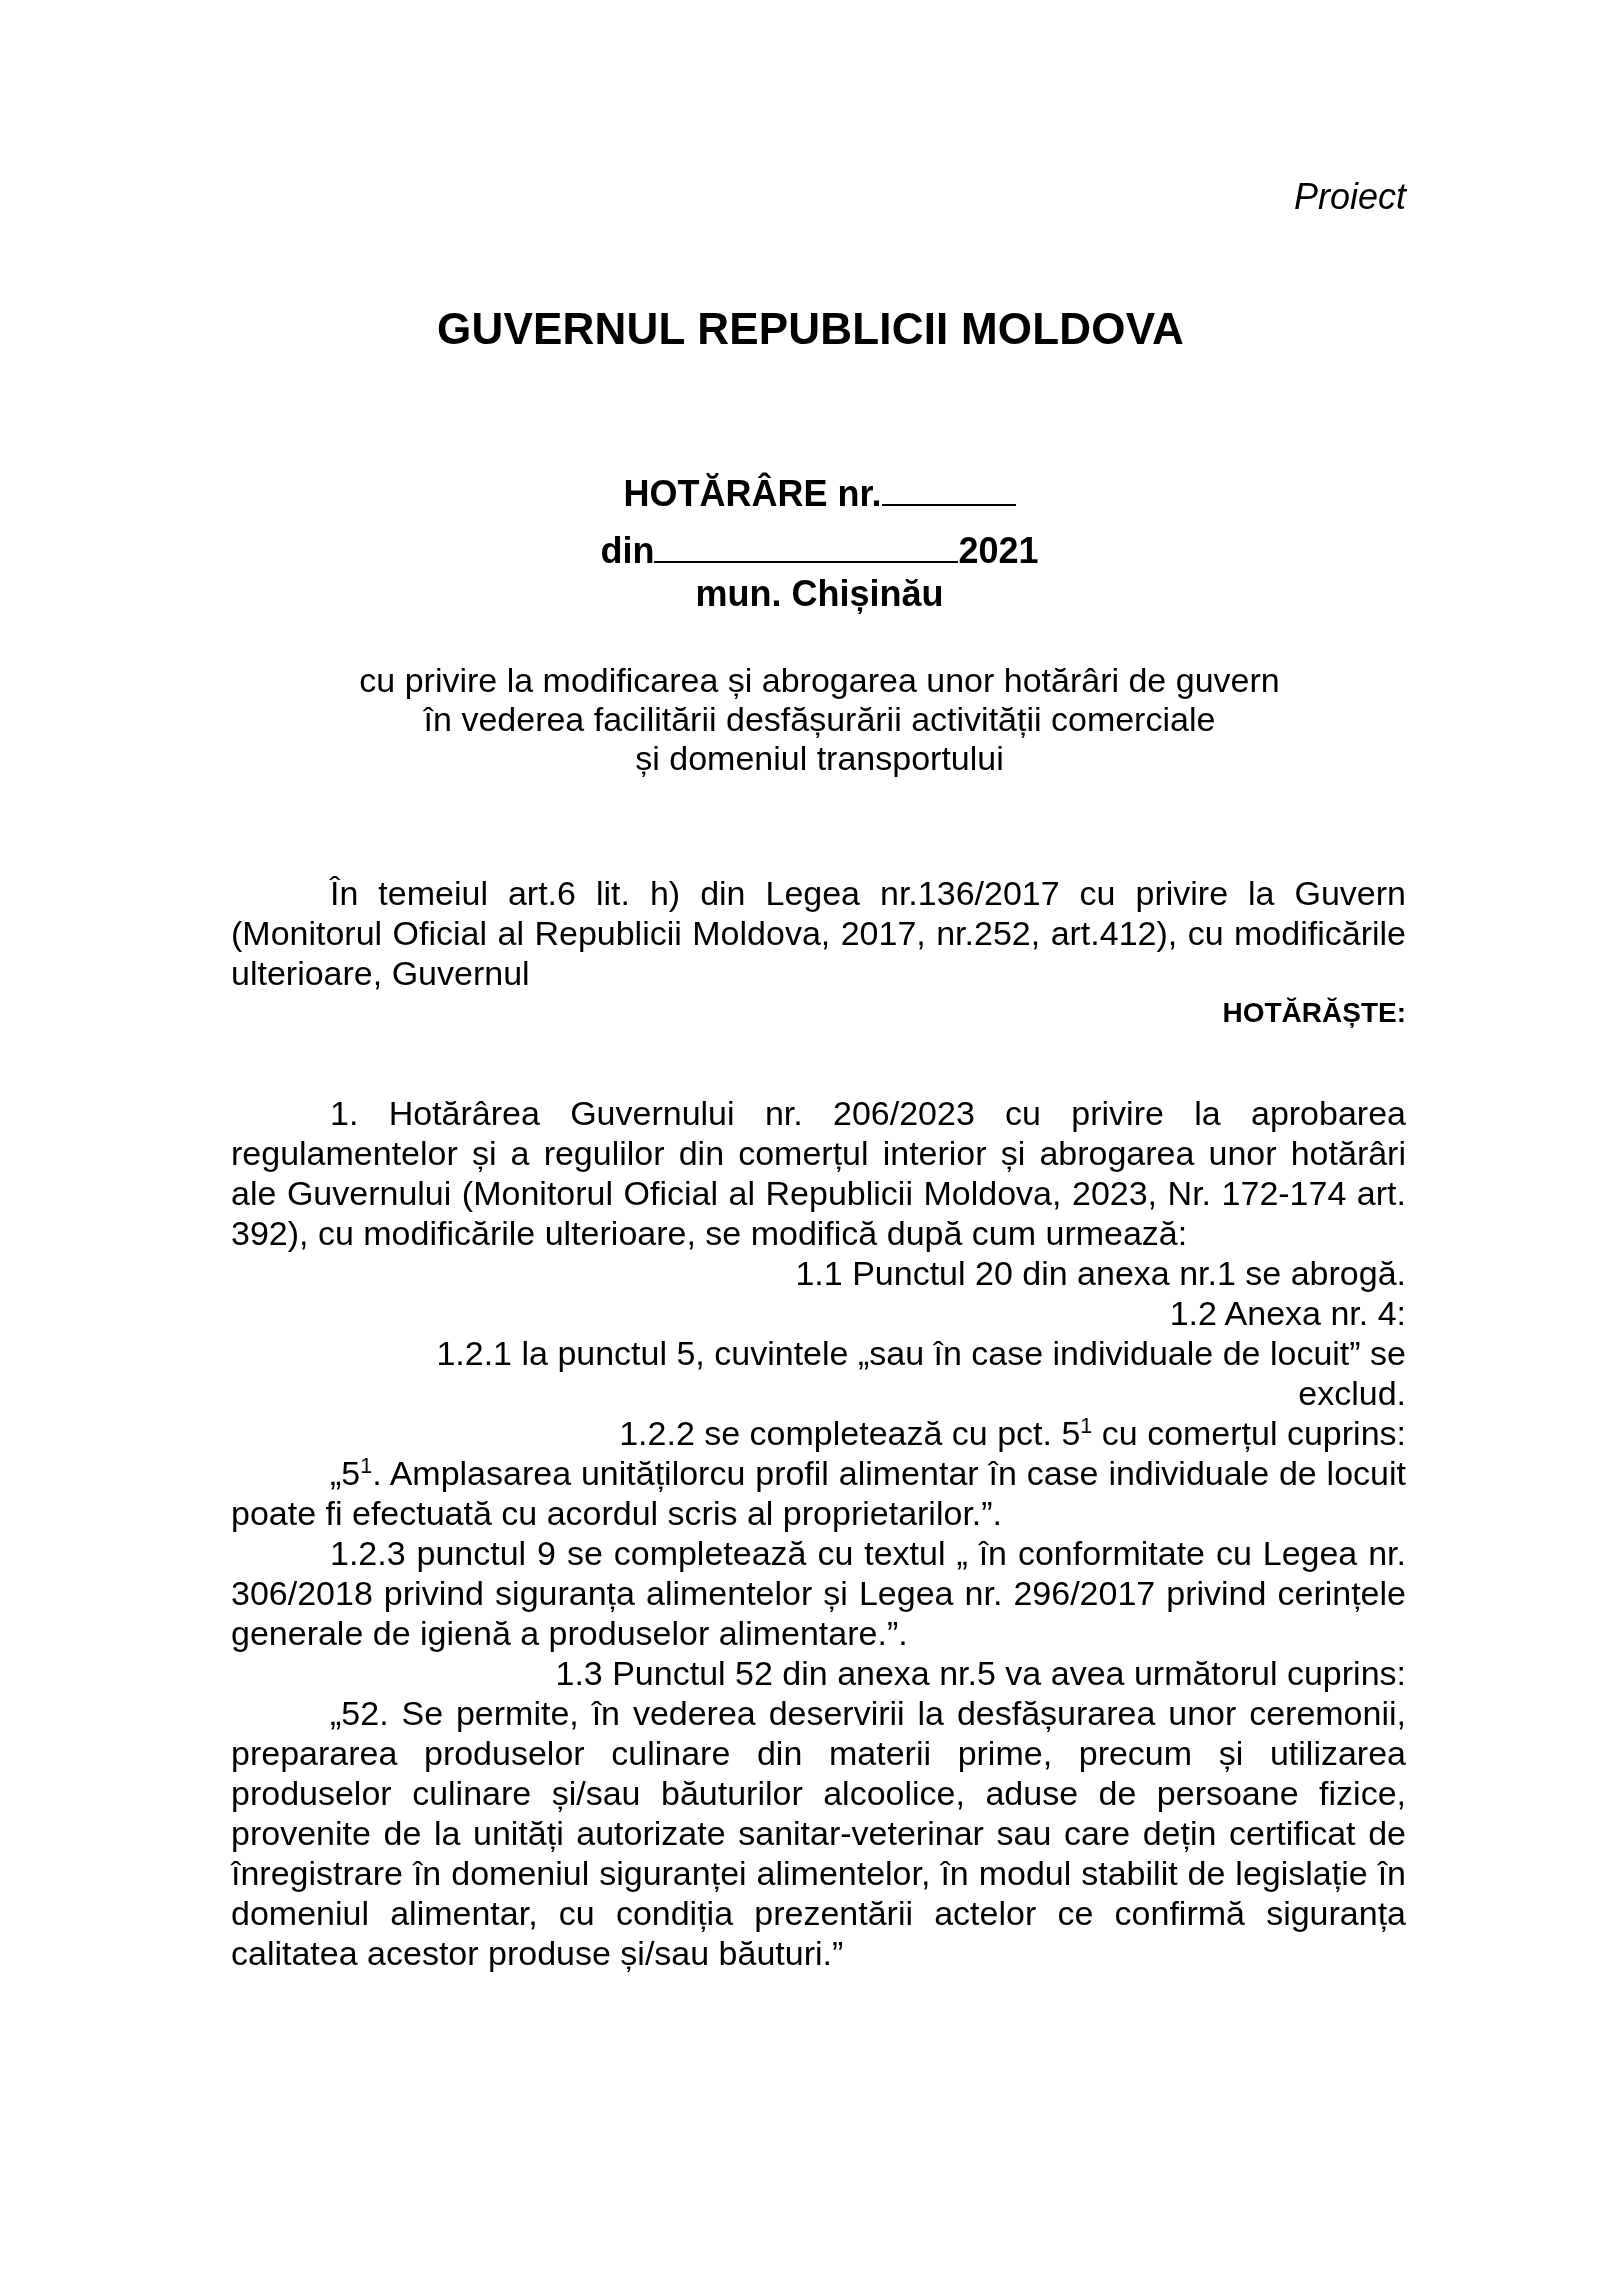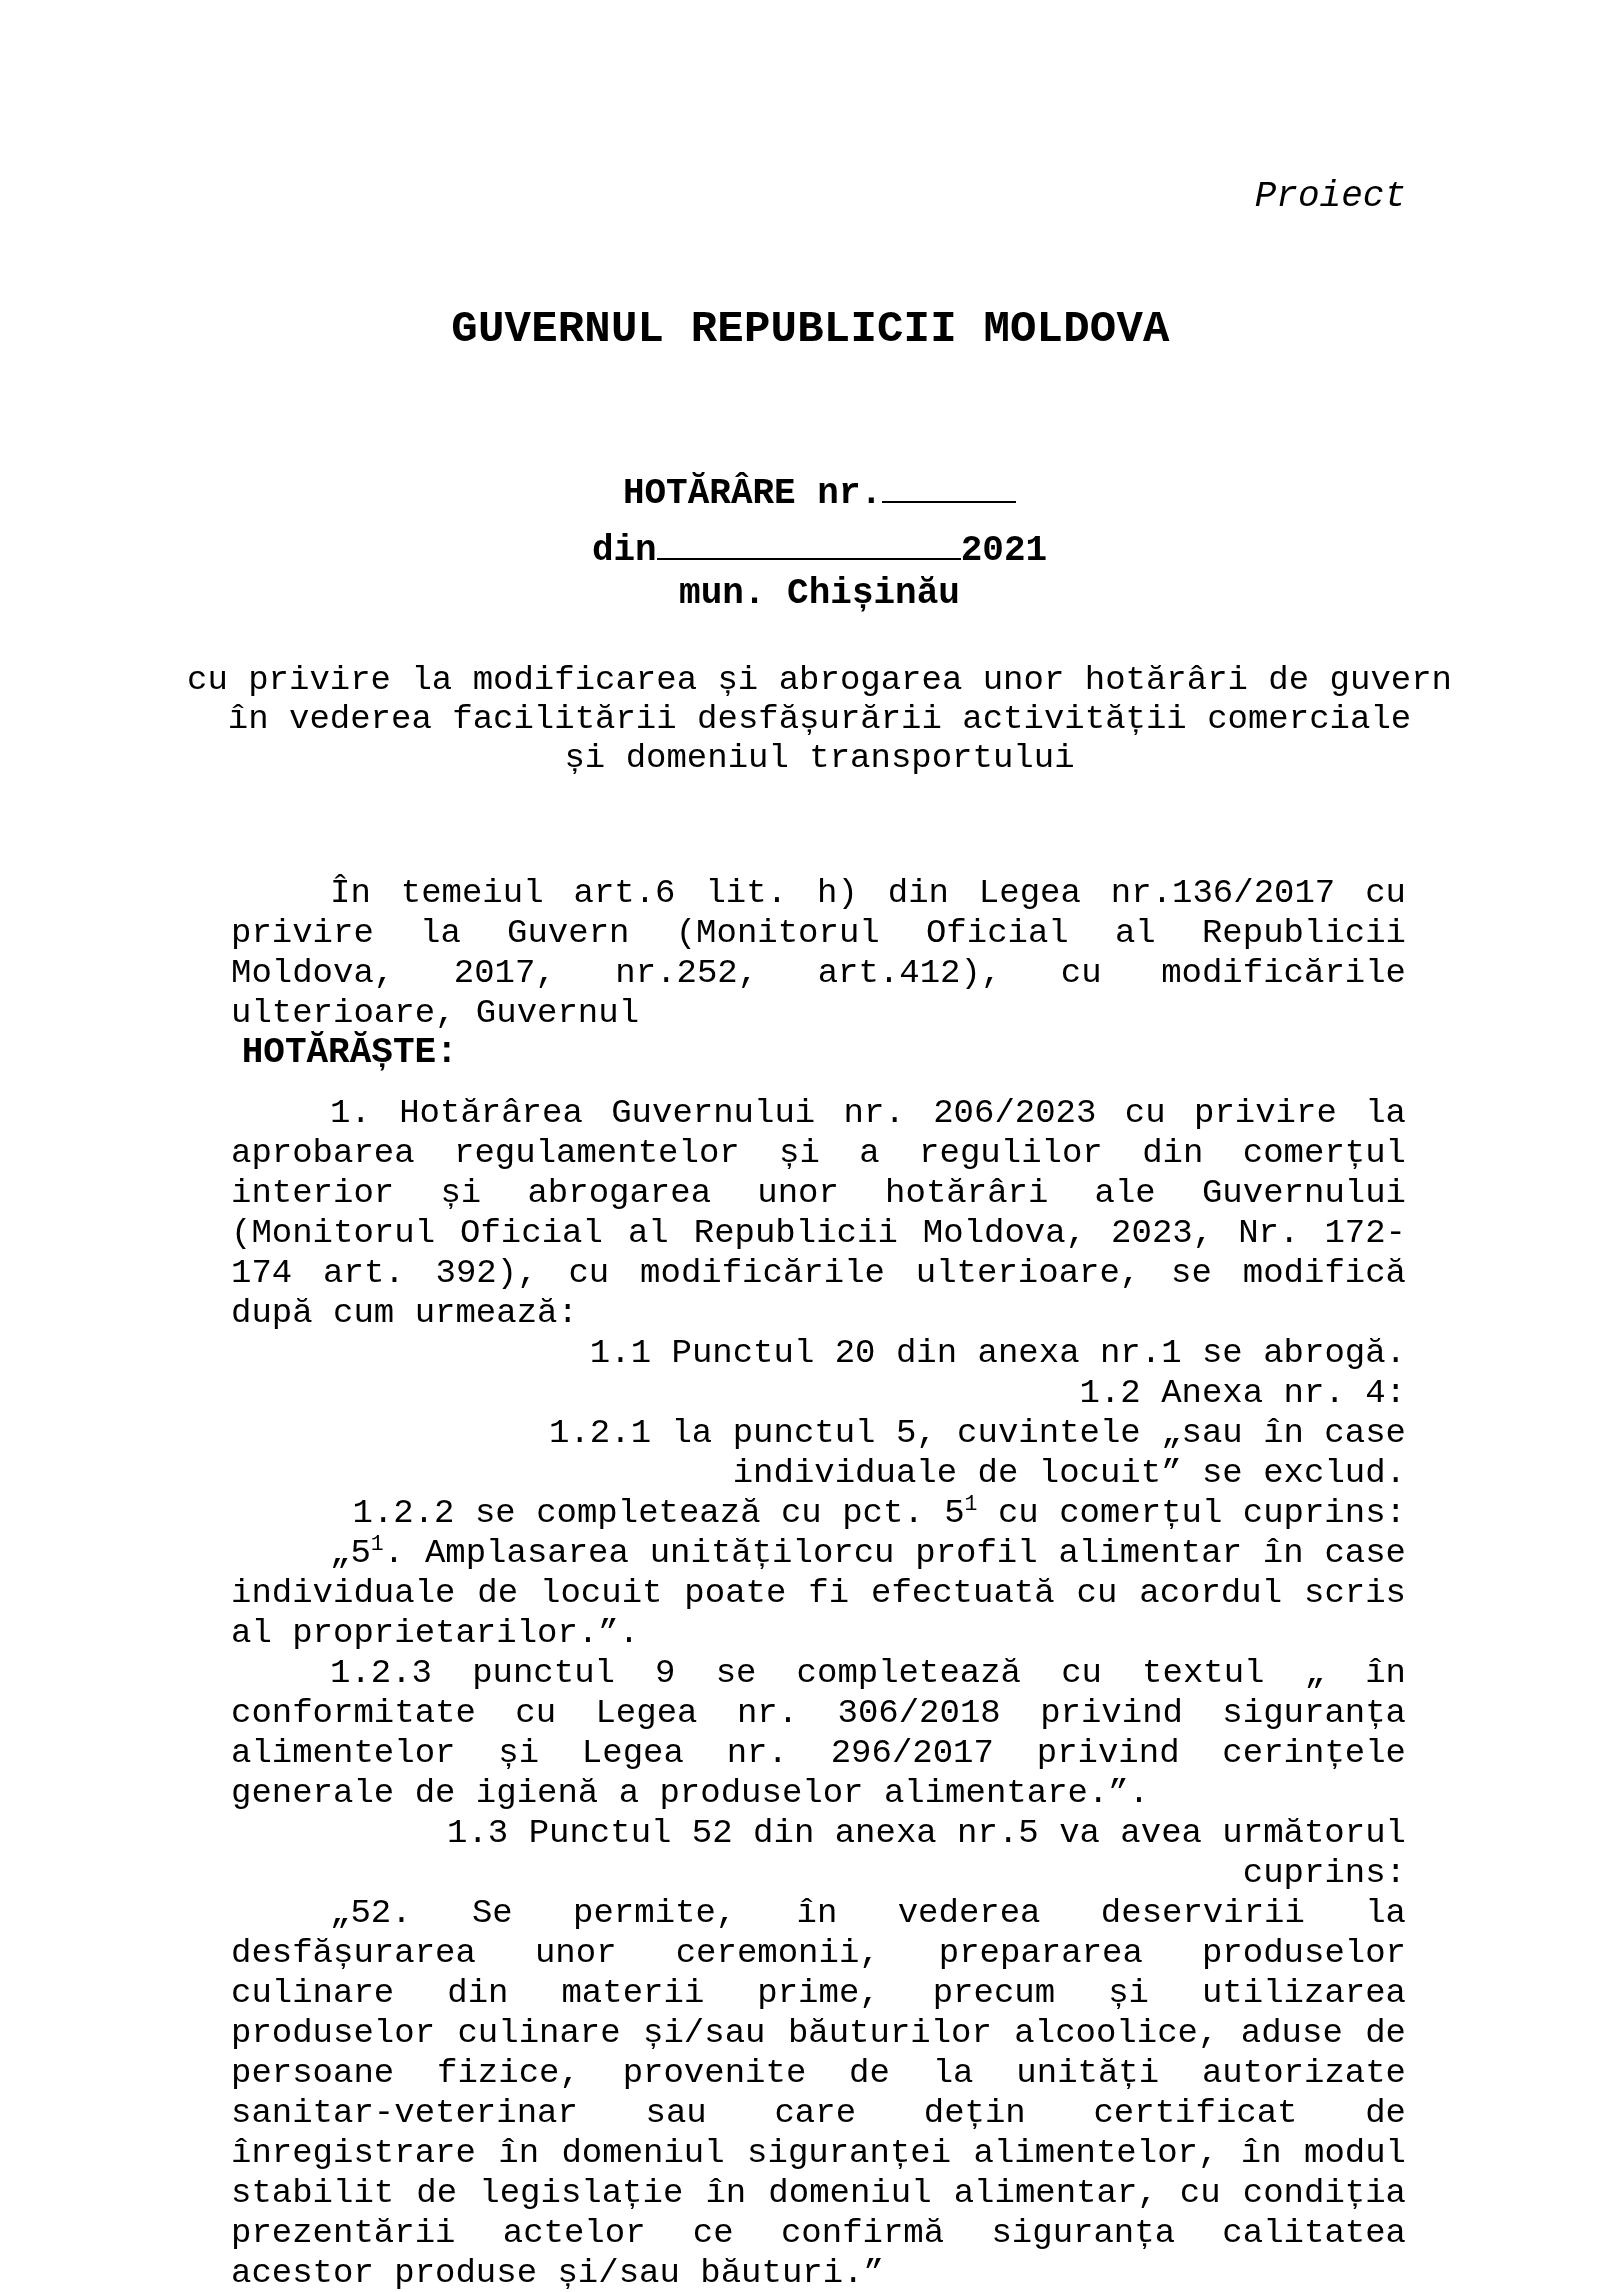--- a/index.html
+++ b/index.html
@@ -1,20 +1,20 @@
 <!DOCTYPE html>
 <html style="font-size:14.3px"><head>
   <meta charset="utf-8">
   <style>
     html, body { margin: 0; padding: 0; background: #ffffff; }
     body { width: 1621px; height: 2293px; position: relative; overflow: hidden; }
     .page {
       position: absolute; left: 0; top: 0; width: 1621px; height: 1761px;
       background: #ffffff; color: #000000;
-      font-family: Liberation Mono, monospace;
+      font-family: Liberation Sans, sans-serif;
       font-size: 34px;
     }
     .proiect {
       position: absolute; top: 176px; right: 215px;
       font-style: italic; font-size: 36px;
     }
     .center-block { position: absolute; left: 0; width: 1621px; text-align: center; }
     .gov-title { top: 304px; font-weight: bold; font-size: 44px; letter-spacing: 0.2px; }
     .hotarare-line { top: 473px; font-weight: bold; font-size: 36px; padding-left: 9px; }
     .blank-short { display: inline-block; width: 134px; border-bottom: 2.7px solid #000; height: 27px; vertical-align: baseline; }
@@ -24,21 +24,21 @@
     .subject { top: 661px; font-size: 34px; line-height: 39px; padding-left: 9px; }
     .subject div { white-space: nowrap; }
 
     .body-text {
       position: absolute; left: 231px; width: 1175px;
       font-size: 34px; line-height: 40px; text-align: justify;
     }
     .para { text-indent: 99px; margin: 0; }
     .indent-line { padding-left: 99px; margin: 0; text-align: right; }
     .hotaraste {
-      text-align: left; font-weight: bold; font-size: 36px; margin: 0;
+      text-align: right; font-weight: bold; font-size: 28px; margin: 0;
       line-height: 39px; padding-left: 10.7px;
     }
     sup { font-size: 21.5px; line-height: 0; vertical-align: 12.5px; }
   </style>
 </head>
 <body>
 
 <div class="page">
 
   <div class="proiect">Proiect</div>

